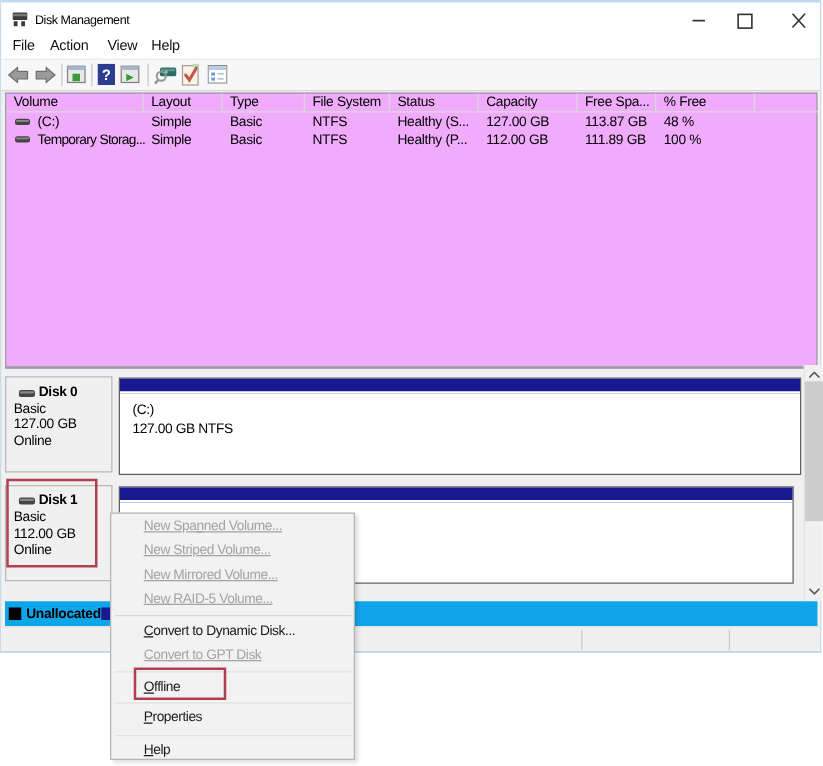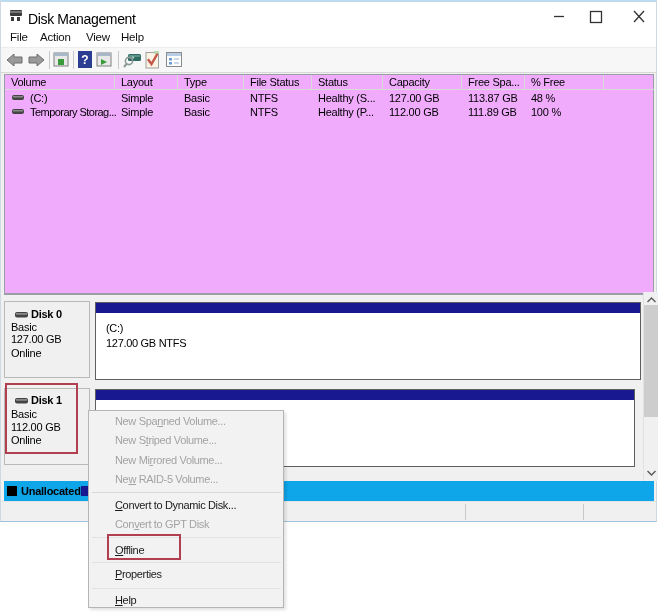--- a/index.html
+++ b/index.html
@@ -5,21 +5,21 @@
 * { margin:0; padding:0; box-sizing:border-box; }
 html,body { width:658px; height:613px; background:#ffffff; font-family:"Liberation Sans", sans-serif; }
 .abs { position:absolute; }
 #win {
   position:absolute; left:0; top:0; width:657px; height:522px;
   background:#f0f0f0;
   border-left:1px solid #cdd9e3; border-right:1px solid #cdd9e3;
   border-bottom:1px solid #9cc3dd;
 }
 #titlebar { position:absolute; left:0; top:0; width:655px; height:29px; background:#ffffff; border-top:2px solid #bedcf0; }
-#title { position:absolute; left:27px; top:9px; font-size:14px; letter-spacing:-0.35px; color:#000; }
+#title { position:absolute; left:27px; top:9px; font-size:10px; letter-spacing:-0.35px; color:#000; }
 #menubar { position:absolute; left:0; top:29px; width:655px; height:18px; background:#ffffff; font-size:11.5px; letter-spacing:-0.2px; color:#111; }
 #menubar span { position:absolute; top:2px; }
 #toolbar { position:absolute; left:0; top:47px; width:655px; height:26px; background:#f7f7f7; border-top:1px solid #ececec; border-bottom:1px solid #d8d8d8; }
 .tsep { position:absolute; top:3px; width:1px; height:18px; background:#c8c8c8; }
 
 #listpane { position:absolute; left:3px; top:74px; width:650px; height:221px; background:#f0abfc; border:1px solid #9a9fa5; border-bottom:2px solid #9a9fa5; }
 .hcell { position:absolute; top:0; height:15px; border-right:1px solid #d9d9d9; border-bottom:1px solid #d9d9d9; font-size:11px; letter-spacing:-0.25px; color:#000; padding-left:6px; line-height:15px; white-space:nowrap; overflow:hidden; }
 .lrow { position:absolute; font-size:11px; letter-spacing:-0.25px; color:#000; height:15px; line-height:15px; white-space:nowrap; }
 
 #diskpane { position:absolute; left:3px; top:291px; width:650px; height:210px; background:transparent; }
@@ -32,21 +32,21 @@
 #sbar { position:absolute; left:639px; top:1px; width:15px; height:189px; background:#f0f0f0; border-left:1px solid #e2e2e2; }
 #sthumb { position:absolute; left:0px; top:13px; width:15px; height:112px; background:#cdcdcd; }
 
 #legend { position:absolute; left:3px; top:481px; width:650px; height:20px; background:#0ea5e9; font-size:11px; letter-spacing:-0.25px; }
 
 #statusbar { position:absolute; left:0; top:501px; width:655px; height:20px; background:#f0f0f0; border-top:1px solid #e4e4e4; }
 .ssep { position:absolute; top:2px; width:1px; height:16px; background:#c9c9c9; }
 
 #menu { position:absolute; left:88px; top:410px; width:196px; height:198px; background:#f2f2f2; border:1px solid #b5b5b5; box-shadow:2px 2px 3px rgba(0,0,0,0.12); }
 .mi { position:absolute; left:26px; width:168px; height:18px; line-height:18px; font-size:11px; letter-spacing:-0.35px; color:#1a1a1a; white-space:nowrap; }
-.mi.dis { color:#a3a3a3; }
+.mi.dis { color:#a3a3a3;text-decoration:underline; }
 .msep { position:absolute; left:3px; width:189px; height:1px; background:#e2e2e2; }
 
 .redbox { position:absolute; border:2px solid #b04050; background:transparent; z-index:50; }
 u { text-decoration:underline; }
 </style>
 </head>
 <body>
 <div id="win">
 
   <div id="titlebar">
@@ -113,21 +113,21 @@
       <rect x="3" y="10" width="3" height="2.5" fill="#6b9bd2"></rect>
       <line x1="8" y1="7" x2="13" y2="7" stroke="#9ab2cc"></line>
       <line x1="8" y1="11" x2="13" y2="11" stroke="#9ab2cc"></line>
     </svg>
   </div>
 
   <div id="listpane">
     <div class="hcell" style="left:0;width:110px">Volume</div>
     <div class="hcell" style="left:110px;width:63px">Layout</div>
     <div class="hcell" style="left:173px;width:66px">Type</div>
-    <div class="hcell" style="left:239px;width:68px">File Status</div>
+    <div class="hcell" style="left:239px;width:68px">File System</div>
     <div class="hcell" style="left:307px;width:71px">Status</div>
     <div class="hcell" style="left:378px;width:79px">Capacity</div>
     <div class="hcell" style="left:457px;width:63px">Free Spa...</div>
     <div class="hcell" style="left:520px;width:79px">% Free</div>
     <div class="hcell" style="left:599px;width:50px;border-right:none"></div>
 
     <svg class="abs" style="left:7px;top:19px" width="12" height="8" viewBox="0 0 12 8">
         <rect x="0" y="1" width="12" height="5" rx="2" fill="#444"></rect>
         <rect x="1" y="2" width="10" height="1.5" fill="#888"></rect>
       </svg>

